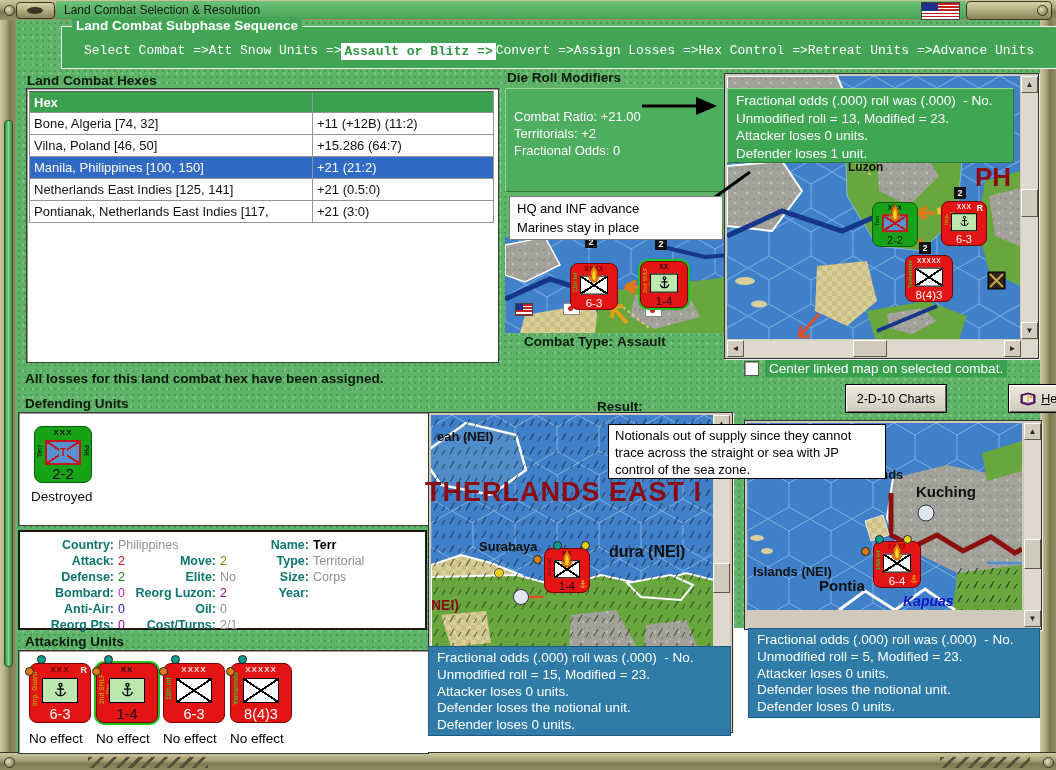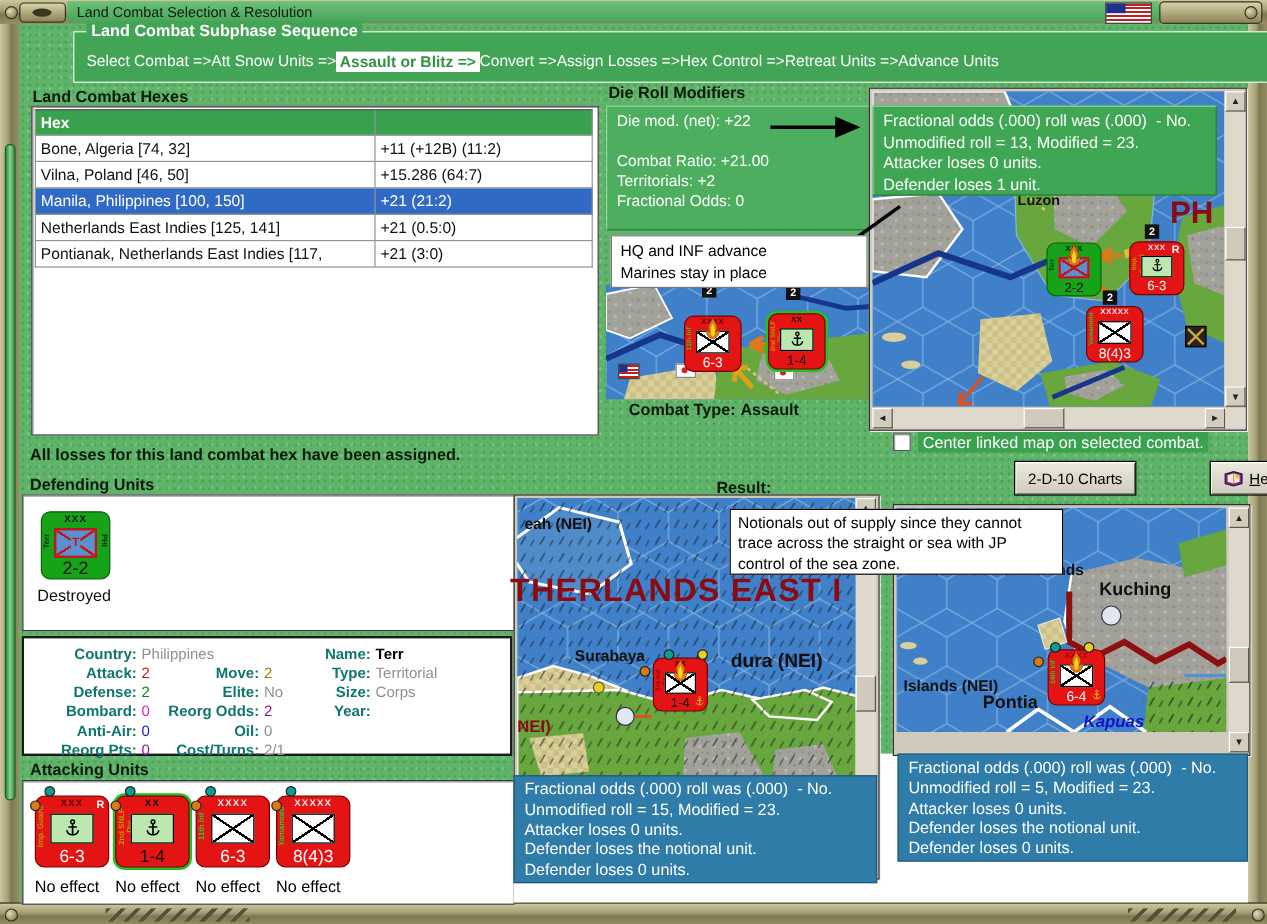--- a/index.html
+++ b/index.html
@@ -29,21 +29,21 @@
   
   #content{left:16px;top:20px;width:1024px;height:732px;background-color:#5fb469;
      background-image:radial-gradient(circle,rgba(0,70,10,.20) 1px,rgba(0,0,0,0) 1.3px),
                       radial-gradient(circle,rgba(235,255,235,.22) 1px,rgba(0,0,0,0) 1.3px);
      background-size:6px 6px,9px 9px;background-position:0 0,3px 4px;}
   .hdr{font-size:13.5px;font-weight:bold;color:#0a1a0a;}
   
   #seq{left:14px;top:6px;width:994px;height:41px;border:1px solid #eef8ee;background:#42a455;margin-left:31px;}
   #seq-legend{left:10px;top:-9px;background:#42a455;padding:0 4px;font-size:13.5px;
               font-weight:bold;color:#fff;}
-  #seq-row{left:0;right:0;top:16px;display:flex;justify-content:flex-start;padding:0 10px;}
+  #seq-row{left:0;right:0;top:16px;display:flex;justify-content:center;padding:0 10px;font-family:Liberation Mono, monospace;}
   .step{font-size:13px;color:#fff;white-space:pre;}
   .step.active{background:#fff;color:#2f9443;font-weight:bold;padding:1px 3px;}
   
   .panel-white{background:#fff;border:1px solid #3a3a3a;box-shadow:inset 1px 1px 0 #9a9a9a;}
   #hex-table{left:10px;top:68px;width:471px;height:273px;}
   .trow{display:flex;height:22px;border-bottom:1px solid #949494;border-left:1px solid #949494;
         border-right:1px solid #949494;font-size:13px;color:#111;box-sizing:border-box;}
   .trow .tc1{width:283px;border-right:1px solid #949494;padding:3px 0 0 4px;box-sizing:border-box;
         overflow:hidden;white-space:nowrap;}
   .trow .tc2{flex:1;padding:3px 0 0 4px;overflow:hidden;white-space:nowrap;}
@@ -229,21 +229,20 @@
         </div>
         <div class="trow">
           <div class="tc1">Pontianak, Netherlands East Indies [117,</div>
           <div class="tc2">+21 (3:0)</div>
         </div>
       </div>
     </div>
 
     <span class="abs hdr" style="left:491px;top:50px">Die Roll Modifiers</span>
     <div class="abs" id="drm">
-      <div>Die mod. (net): +22</div>
       <div style="height:16px"></div>
       <div>Combat Ratio: +21.00</div>
       <div>Territorials: +2</div>
       <div>Fractional Odds: 0</div>
     </div>
     <div class="abs tooltip" style="left:493px;top:176px;width:214px;height:44px;z-index:8">
       <div>HQ and INF advance</div>
       <div>Marines stay in place</div>
     </div>
 
@@ -438,21 +437,21 @@
       <div class="scol" style="left:108px;top:21px">
         <div class="srow">
             <span class="l slab" style="width:88px">Move:</span>
             <span class="v vo">2</span>
           </div>
         <div class="srow">
             <span class="l slab" style="width:88px">Elite:</span>
             <span class="v vg">No</span>
           </div>
         <div class="srow">
-            <span class="l slab" style="width:88px">Reorg Odds:</span>
+            <span class="l slab" style="width:88px">Reorg Luzon:</span>
             <span class="v vp">2</span>
           </div>
         <div class="srow">
             <span class="l slab" style="width:88px">Oil:</span>
             <span class="v vg">0</span>
           </div>
         <div class="srow">
             <span class="l slab" style="width:88px">Cost/Turns:</span>
             <span class="v vg">2/1</span>
           </div>

